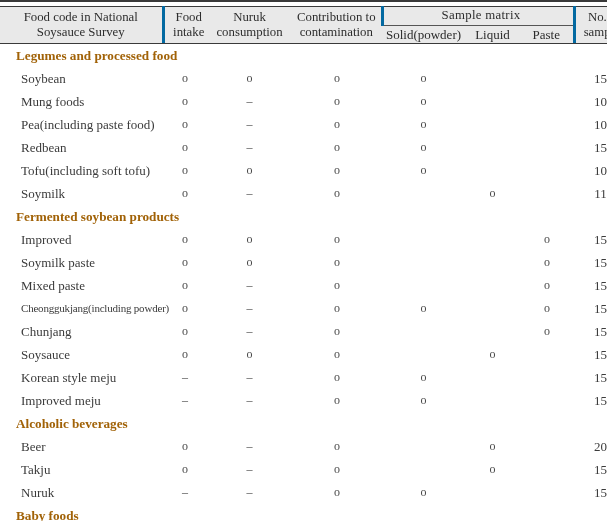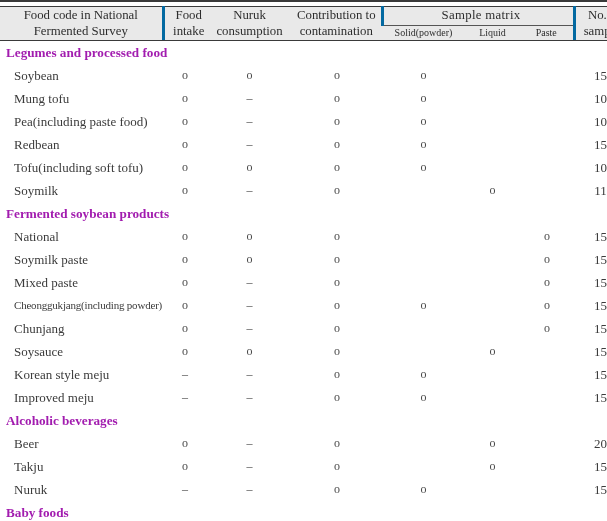--- a/index.html
+++ b/index.html
@@ -58,21 +58,21 @@
     padding: 1px 2px;
     line-height: 1.22;
   }
   thead th.sep-l { border-left: 3px solid #0369a1; padding-left: 8px; }
   th.matrix-group {
     border-bottom: 1px solid #555555;
     padding-bottom: 1px;
     letter-spacing: 0.3px;
   }
   th.matrix-sub {
-    font-size: 10px;
+    font-size: 13px;
   }
   thead tr.hdr-bottom-rule td {
     padding: 0;
     height: 0;
     border-bottom: 1.6px solid #3a3a3a;
     background: #e9e9e9;
   }
 
   
   tbody td {
@@ -84,26 +84,26 @@
     text-align: center;
     vertical-align: middle;
     white-space: nowrap;
   }
   tbody td.name {
     text-align: left;
     padding-left: 6px;
   }
   tr.section td.name {
     font-weight: bold;
-    padding-left: 6px;
-    color: #a21caf;
+    padding-left: 16px;
+    color: #a16207;
     font-size: 13.2px;
   }
   tr.item td.name {
-    padding-left: 14px;
+    padding-left: 21px;
   }
   td.name.squeeze {
     font-size: 11px;
     letter-spacing: -0.2px;
     margin-top: 16px;
   }
   td.mark { color: #4a4a4a; font-size: 12px; }
   td.num  { color: #3b3b3b; }
 </style>
 </head>
@@ -122,21 +122,21 @@
         <col class="c-no">
     </colgroup>
 
     <thead>
       <tr class="hdr-rule-top">
         <td colspan="8"></td>
       </tr>
       <tr>
         <th rowspan="2">
           <span>Food code in National</span><br>
-          <span>Fermented Survey</span>
+          <span>Soysauce Survey</span>
         </th>
         <th rowspan="2" class="sep-l">
           <span>Food</span><br>
           <span>intake</span>
         </th>
         <th rowspan="2">
           <span>Nuruk</span><br>
           <span>consumption</span>
         </th>
         <th rowspan="2">
@@ -174,21 +174,21 @@
           <td class="name">Soybean</td>
           <td class="mark">o</td>
           <td class="mark">o</td>
           <td class="mark">o</td>
           <td class="mark">o</td>
           <td class="mark"></td>
           <td class="mark"></td>
           <td class="num">15</td>
         </tr>
         <tr class="item">
-          <td class="name">Mung tofu</td>
+          <td class="name">Mung foods</td>
           <td class="mark">o</td>
           <td class="mark">–</td>
           <td class="mark">o</td>
           <td class="mark">o</td>
           <td class="mark"></td>
           <td class="mark"></td>
           <td class="num">10</td>
         </tr>
         <tr class="item">
           <td class="name">Pea(including paste food)</td>
@@ -234,21 +234,21 @@
           <td class="name">Fermented soybean products</td>
           <td class="mark"></td>
           <td class="mark"></td>
           <td class="mark"></td>
           <td class="mark"></td>
           <td class="mark"></td>
           <td class="mark"></td>
           <td class="num"></td>
         </tr>
         <tr class="item">
-          <td class="name">National</td>
+          <td class="name">Improved</td>
           <td class="mark">o</td>
           <td class="mark">o</td>
           <td class="mark">o</td>
           <td class="mark"></td>
           <td class="mark"></td>
           <td class="mark">o</td>
           <td class="num">15</td>
         </tr>
         <tr class="item">
           <td class="name">Soymilk paste</td>

